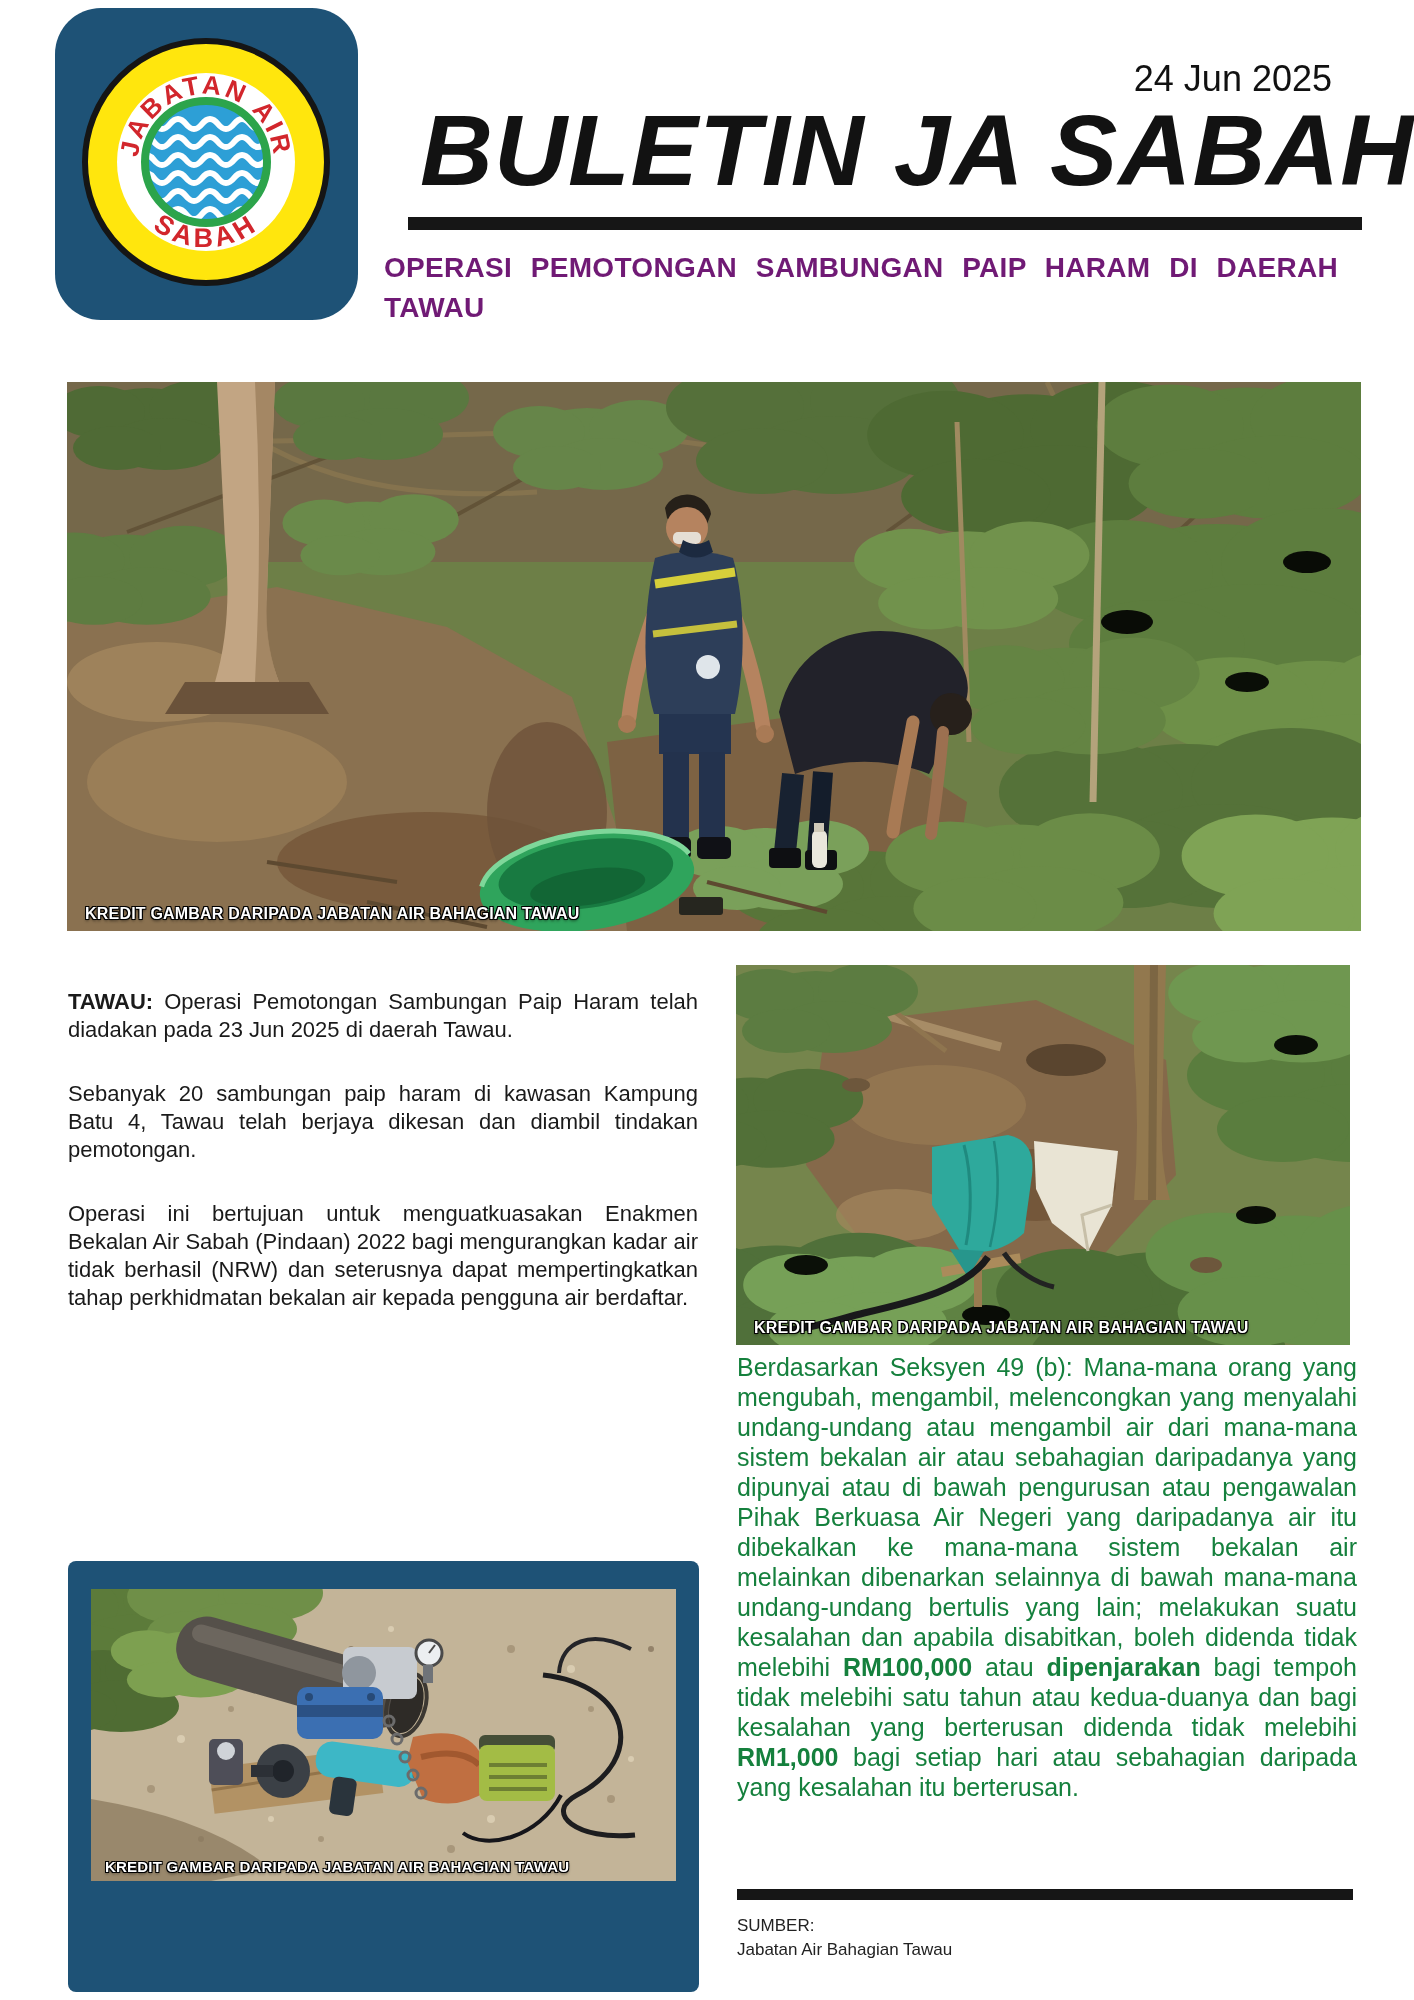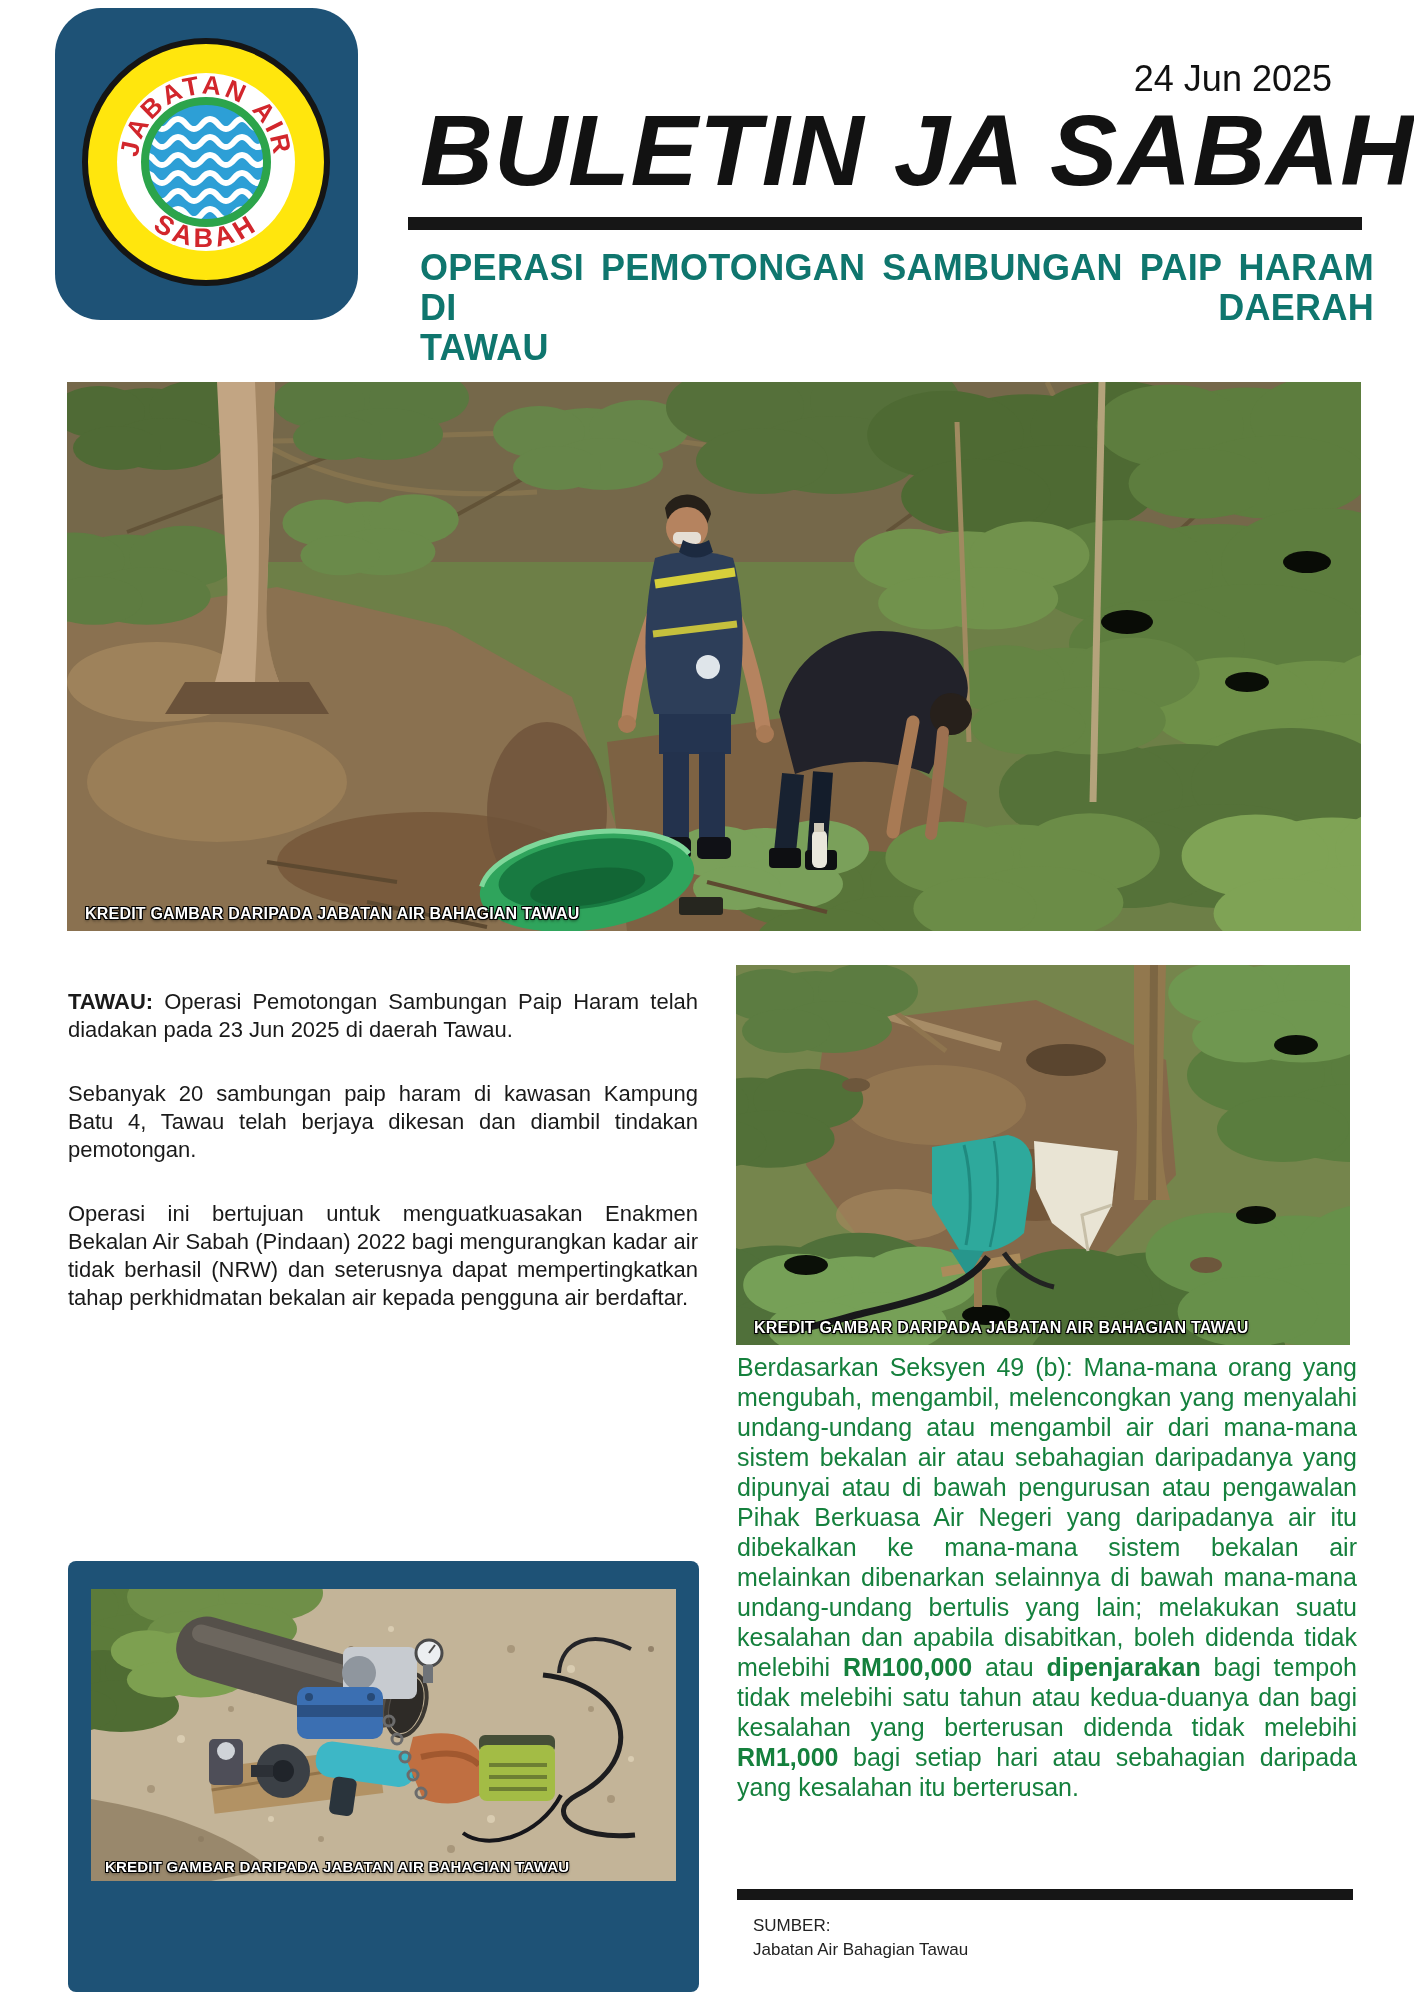--- a/index.html
+++ b/index.html
@@ -8,22 +8,22 @@
   .abs{position:absolute;}
 
   
   .logo-box{left:55px;top:8px;width:303px;height:312px;background:#1e5276;border-radius:46px;}
   .logo-box svg{position:absolute;left:25px;top:28px;display:block;}
   .logo-arc{font-family:"Liberation Sans",sans-serif;font-weight:bold;fill:#d2262c;}
   .date{left:1032px;top:58px;width:300px;text-align:right;font-size:36px;color:#111;}
   .title{left:408px;top:88px;width:958px;font-size:101px;line-height:100px;font-weight:bold;
          letter-spacing:1px;color:#121212;white-space:nowrap;}
   .rule1{left:408px;top:217px;width:954px;height:13px;background:#161616;}
-  .subtitle{left:420px;top:248px;width:954px;font-size:36px;line-height:40px;font-weight:bold;
-            color:#0f766e;letter-spacing:.3px;}
+  .subtitle{left:384px;top:248px;width:954px;font-size:28px;line-height:40px;font-weight:bold;
+            color:#701a75;letter-spacing:.3px;}
   .just-line{text-align:justify;text-align-last:justify;}
 
   
   .photo{overflow:hidden;}
   .photo svg{display:block;width:100%;height:100%;}
   .photo1{left:67px;top:382px;width:1294px;height:549px;}
   .photo2{left:736px;top:965px;width:614px;height:380px;}
   .credit{position:absolute;left:18px;bottom:8px;color:#fff;font-weight:bold;font-size:16px;
           letter-spacing:.2px;white-space:nowrap;
           text-shadow:-1px -1px 0 #000,1px -1px 0 #000,-1px 1px 0 #000,1px 1px 0 #000,0 2px 3px rgba(0,0,0,.55);}
@@ -36,21 +36,21 @@
   .bold{font-weight:bold;margin-top:41px;}
 
   
   .footer-box{left:68px;top:1561px;width:631px;height:431px;background:#1e5276;border-radius:8px;}
   .photo3{position:absolute;left:23px;top:28px;width:585px;height:292px;overflow:hidden;}
   .photo3 .credit{left:14px;bottom:6px;font-size:15px;}
   .url{position:absolute;left:38px;top:326px;font-size:33px;color:#dcebf7;letter-spacing:.5px;}
 
   
   .rule2{left:737px;top:1889px;width:616px;height:11px;background:#161616;}
-  .source{left:753px;top:1914px;width:400px;font-size:17px;line-height:24px;color:#222;}
+  .source{left:737px;top:1914px;width:400px;font-size:17px;line-height:24px;color:#222;}
 </style>
 </head>
 <body>
 
 <div class="page">
 
   <div class="abs logo-box">
     <svg width="252" height="252" viewBox="0 0 252 252">
       <defs>
         <clipPath id="wclip">

